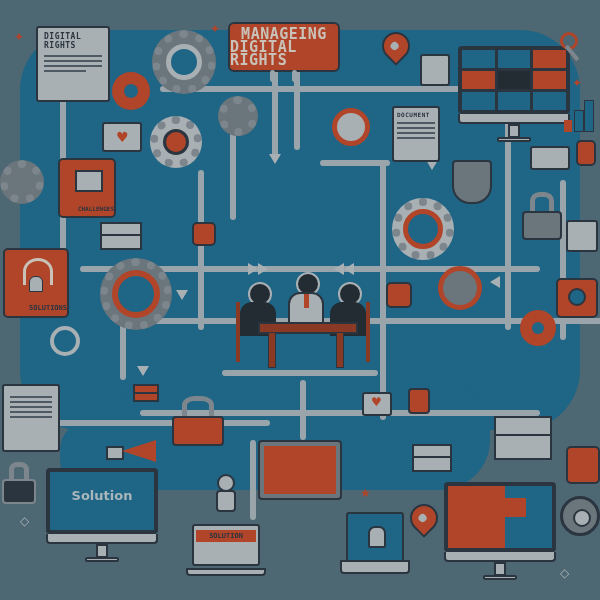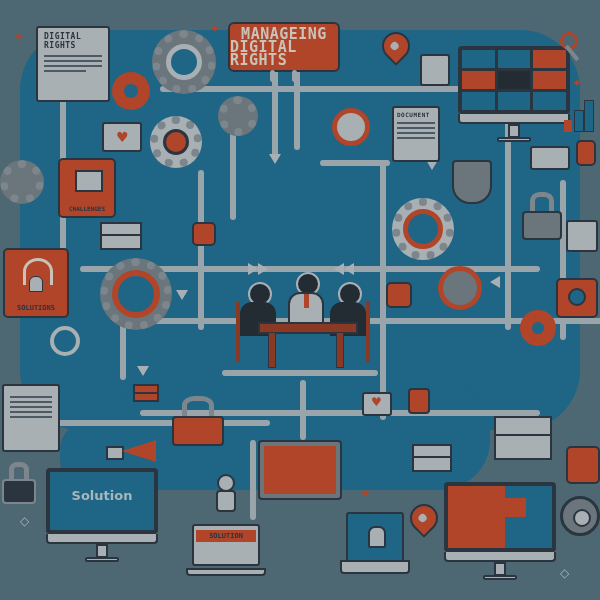--- a/index.html
+++ b/index.html
@@ -12,21 +12,21 @@
   .doc .title{font-size:8px;font-weight:bold;color:#2b3540;padding:4px 6px 2px;letter-spacing:0.5px;font-family:"DejaVu Sans Mono",monospace;}
   .doc .line{height:2px;background:#4d5a64;margin:3px 6px;}
   .sign{position:absolute;left:228px;top:22px;width:108px;height:46px;background:#b0452a;border:2px solid #2b3540;border-radius:6px;display:flex;flex-direction:column;align-items:center;justify-content:center;}
   .sign span{color:#c9c2b8;font-size:15px;font-weight:bold;letter-spacing:0.5px;line-height:13px;font-family:"DejaVu Sans Mono",monospace;}
   .cloud{position:absolute;left:245px;top:196px;width:118px;height:62px;}
   .cloud .c1{position:absolute;left:0;top:20px;width:118px;height:40px;background:#a9b0b4;border:2px solid #2b3540;border-radius:20px;}
   .cloud .c2{position:absolute;left:30px;top:0;width:56px;height:50px;background:#a9b0b4;border:2px solid #2b3540;border-radius:50%;}
   .cloud .c3{position:absolute;left:2px;top:22px;width:114px;height:36px;background:#a9b0b4;border-radius:18px;}
   .cloud .txt{position:absolute;left:0;right:0;top:24px;text-align:center;font-size:18px;font-weight:bold;color:#232b33;}
   .orange-box{position:absolute;background:#b0452a;border:2px solid #2b3540;border-radius:5px;}
-  .orange-box .lbl{position:absolute;left:0;right:0;bottom:4px;text-align:center;font-size:8px;font-weight:bold;color:#2b3540;font-family:"DejaVu Sans Mono",monospace;}
+  .orange-box .lbl{position:absolute;left:0;right:0;bottom:4px;text-align:right;font-size:8px;font-weight:bold;color:#2b3540;font-family:"DejaVu Sans Mono",monospace;}
   .monitor{position:absolute;background:#2b3540;border-radius:4px;padding:4px;}
   .monitor .screen{width:100%;height:100%;background:#1f6585;}
   .monitor .chin{position:absolute;left:0;right:0;bottom:-10px;height:10px;background:#a9b0b4;border:2px solid #2b3540;border-top:none;border-radius:0 0 4px 4px;box-sizing:border-box;}
   .monitor .stand{position:absolute;left:45%;width:10%;bottom:-24px;height:14px;background:#a9b0b4;border:2px solid #2b3540;box-sizing:border-box;}
   .monitor .base{position:absolute;left:35%;width:30%;bottom:-28px;height:5px;background:#a9b0b4;border:2px solid #2b3540;box-sizing:border-box;border-radius:2px;}
   .sol-text{position:absolute;left:0;right:0;top:20px;text-align:center;color:#a9b6bc;font-size:13px;font-weight:bold;}
   .gear{position:absolute;border-radius:50%;border:8px dotted #7d868c;box-sizing:border-box;}
   .gear .hub{position:absolute;left:50%;top:50%;transform:translate(-50%,-50%);border-radius:50%;background:#b0452a;border:3px solid #2b3540;}
   .gear .hole{position:absolute;left:50%;top:50%;transform:translate(-50%,-50%);border-radius:50%;background:#1f6585;}
   .pin{position:absolute;width:24px;height:24px;background:#b0452a;border-radius:50% 50% 50% 0;transform:rotate(-45deg);border:2px solid #2b3540;}

